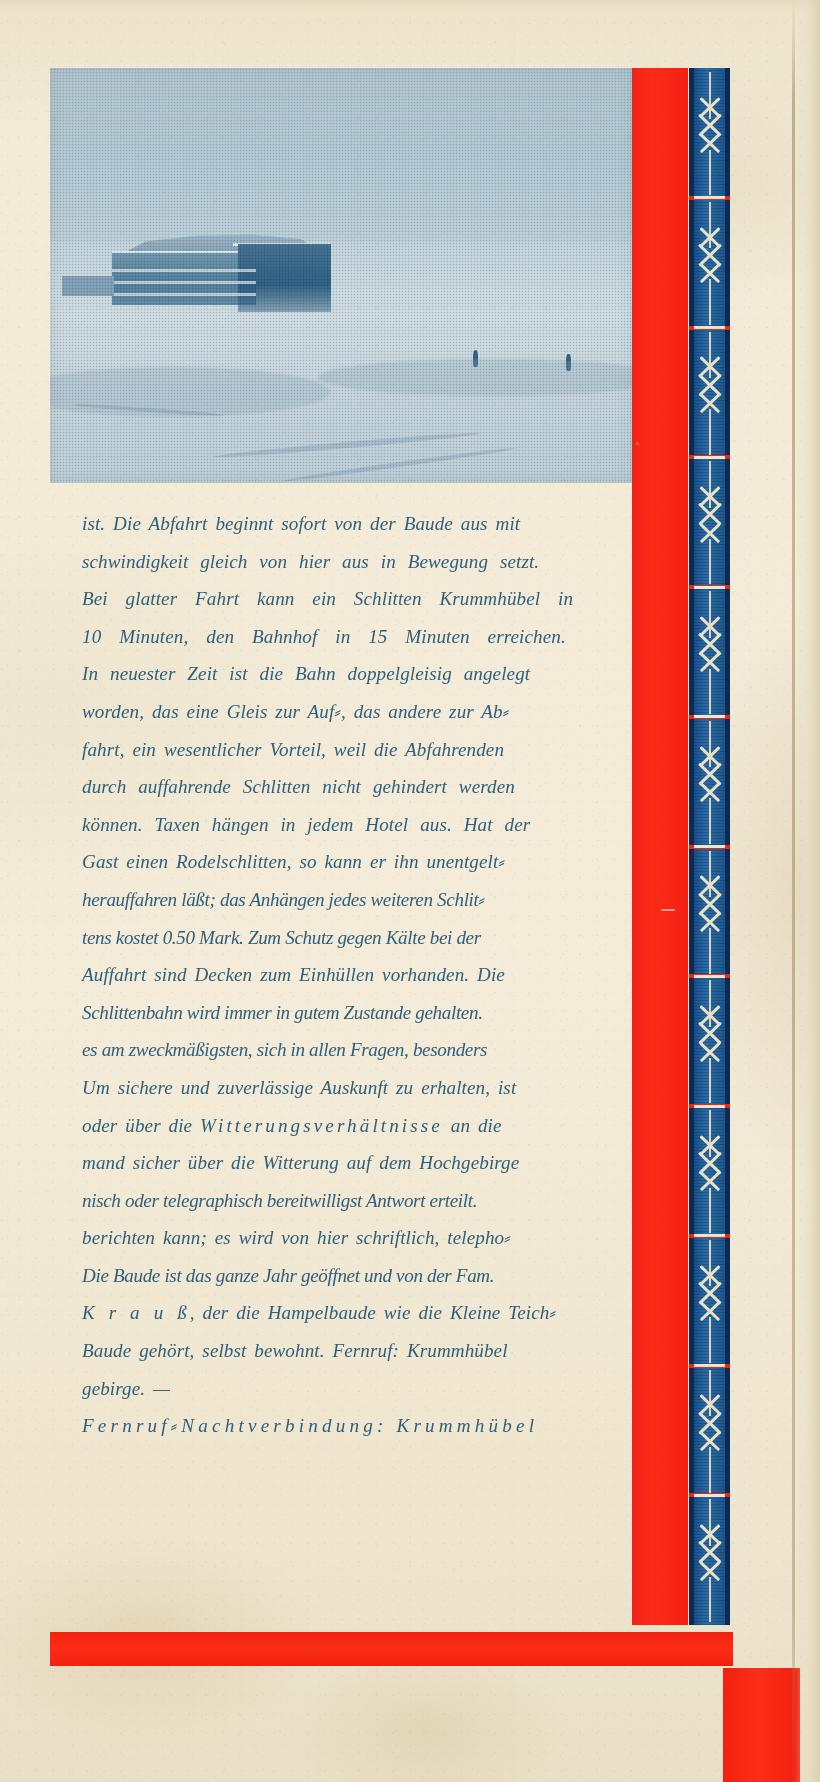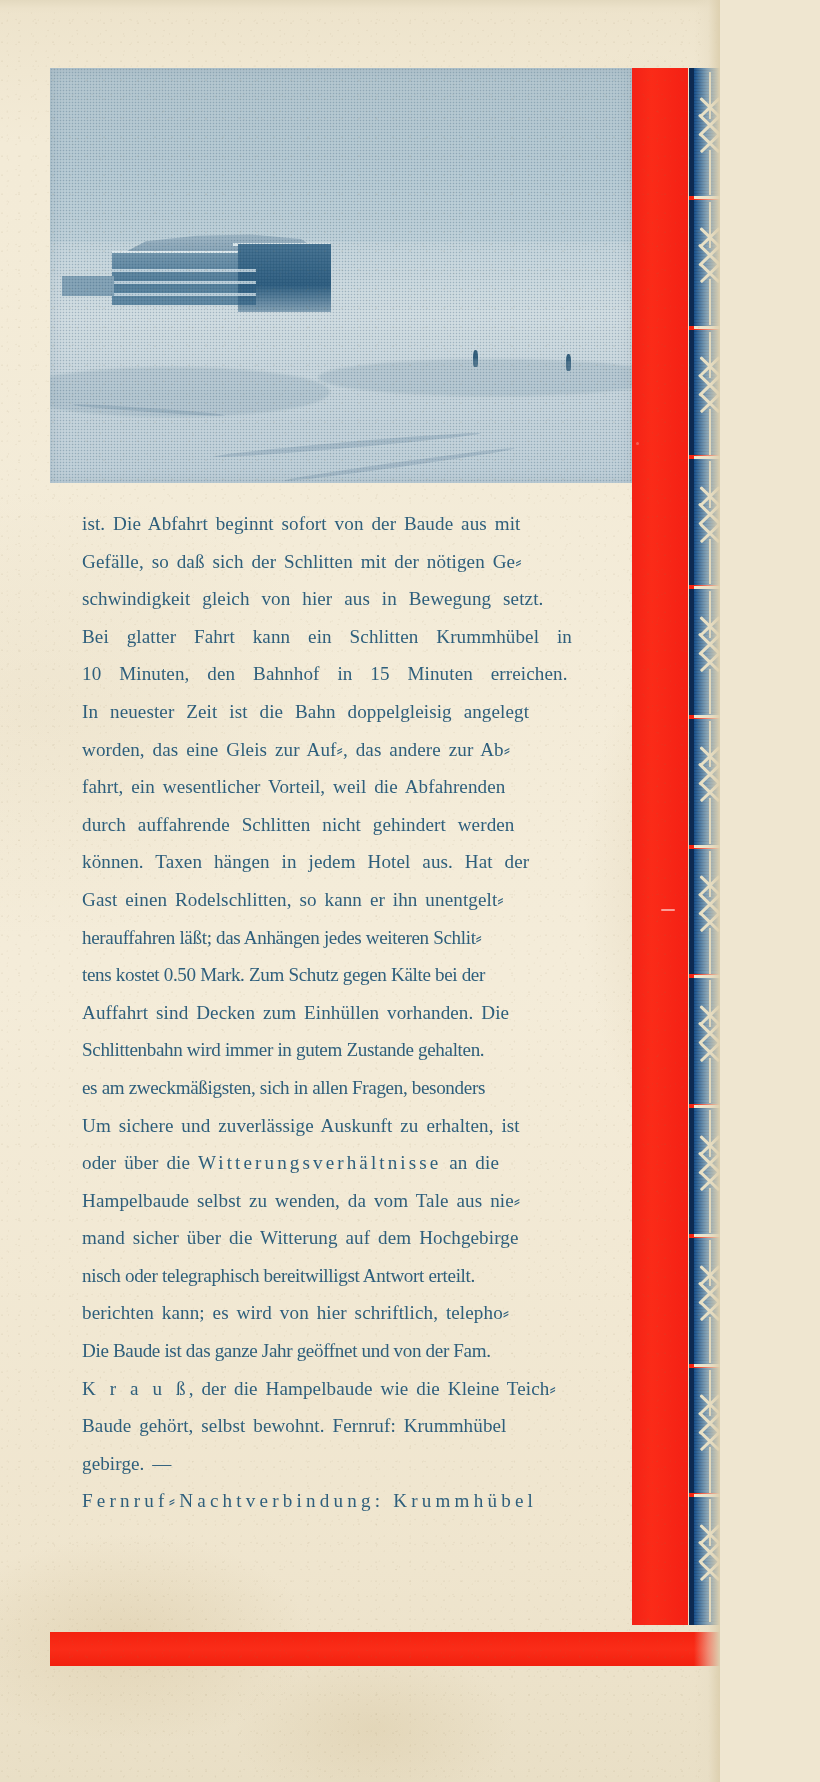--- a/index.html
+++ b/index.html
@@ -8,30 +8,31 @@
     width:820px;height:1782px;
     background:#efe6d0;
     font-family:"Liberation Serif", serif;
     overflow:hidden;
     position:relative;
   }
 
   
   #page{
     position:absolute;inset:0;
-    width:720px;height:1782px;
+    width:820px;height:1782px;
     overflow:hidden;
     background:
       
       radial-gradient(ellipse 260px 150px at 18% 92%, rgba(186,160,106,.20), rgba(186,160,106,0) 70%),
       radial-gradient(ellipse 200px 120px at 52% 97%, rgba(186,160,106,.16), rgba(186,160,106,0) 70%),
       radial-gradient(ellipse 300px 180px at 88% 10%, rgba(190,168,120,.16), rgba(190,168,120,0) 70%),
       radial-gradient(ellipse 180px 400px at 99% 50%, rgba(175,150,100,.22), rgba(175,150,100,0) 72%),
       radial-gradient(ellipse 420px 300px at 6% 40%, rgba(196,176,132,.10), rgba(196,176,132,0) 75%),
       linear-gradient(180deg,#ede3cb 0%,#f3ebd7 8%,#f4ecd9 55%,#efe5ce 88%,#e9dfc6 100%);
+    font-style: italic;
   }
   
   #grain{
     position:absolute;inset:0;pointer-events:none;opacity:.40;
     background-image:
       radial-gradient(circle at 12% 22%, rgba(140,120,80,.22) 0.6px, transparent 1.1px),
       radial-gradient(circle at 37% 61%, rgba(140,120,80,.18) 0.6px, transparent 1.1px),
       radial-gradient(circle at 66% 13%, rgba(140,120,80,.20) 0.6px, transparent 1.1px),
       radial-gradient(circle at 85% 78%, rgba(140,120,80,.18) 0.6px, transparent 1.1px),
       radial-gradient(circle at 24% 88%, rgba(150,128,86,.16) 0.6px, transparent 1.1px),
@@ -278,40 +279,38 @@
     <div class="track" style="left:28%;top:90%;width:46%;height:6px;transform:rotate(-5deg);"></div>
     <div class="track" style="left:40%;top:95%;width:40%;height:5px;transform:rotate(-8deg);"></div>
     <div class="track" style="left:4%;top:82%;width:26%;height:4px;transform:rotate(4deg);"></div>
 
     <div id="halftone"></div>
     <div id="photofade"></div>
   </div>
 
   <div id="textcol">
     <span class="ln wide3">ist. Die Abfahrt beginnt sofort von der Baude aus mit</span>
-    <span class="ln wide3">Gefälle, so daß sich der Schlitten mit der nötigen Ge⸗</span>
     <span class="ln wide">schwindigkeit gleich von hier aus in Bewegung setzt.</span>
     <span class="ln wide2">Bei glatter Fahrt kann ein Schlitten Krummhübel in</span>
     <span class="ln wide2">10 Minuten, den Bahnhof in 15 Minuten erreichen.</span>
     <span class="ln wide">In neuester Zeit ist die Bahn doppelgleisig angelegt</span>
     <span class="ln wide3">worden, das eine Gleis zur Auf⸗, das andere zur Ab⸗</span>
     <span class="ln wide3">fahrt, ein wesentlicher Vorteil, weil die Abfahrenden</span>
     <span class="ln wide">durch auffahrende Schlitten nicht gehindert werden</span>
     <span class="ln wide">können. Taxen hängen in jedem Hotel aus. Hat der</span>
     <span class="ln wide3">Gast einen Rodelschlitten, so kann er ihn unentgelt⸗</span>
     <span class="ln tight">herauffahren läßt; das Anhängen jedes weiteren Schlit⸗</span>
     <span class="ln tight">tens kostet 0.50 Mark. Zum Schutz gegen Kälte bei der</span>
     <span class="ln wide3">Auffahrt sind Decken zum Einhüllen vorhanden. Die</span>
     <span class="ln tight">Schlittenbahn wird immer in gutem Zustande gehalten.</span>
     <span class="ln tight">es am zweckmäßigsten, sich in allen Fragen, besonders</span>
     <span class="ln wide3">Um sichere und zuverlässige Auskunft zu erhalten, ist</span>
 
     <span class="ln wide3"><span>oder über die </span><span class="sp">Witterungsverhältnisse</span><span> an die</span></span>
 
-    <span class="ln wide3">Hampelbaude selbst zu wenden, da vom Tale aus nie⸗</span>
     <span class="ln wide3">mand sicher über die Witterung auf dem Hochgebirge</span>
     <span class="ln tight">nisch oder telegraphisch bereitwilligst Antwort erteilt.</span>
     <span class="ln wide3">berichten kann; es wird von hier schriftlich, telepho⸗</span>
     <span class="ln tight">Die Baude ist das ganze Jahr geöffnet und von der Fam.</span>
 
     <span class="ln wide3"><span class="sp">K r a u ß</span><span>, der die Hampelbaude wie die Kleine Teich⸗</span></span>
 
     <span class="ln wide3">Baude gehört, selbst bewohnt. Fernruf: Krummhübel</span>
     <span class="ln wide3">gebirge. —</span>
     <span class="ln sp2">Fernruf⸗Nachtverbindung: Krummhübel</span>

